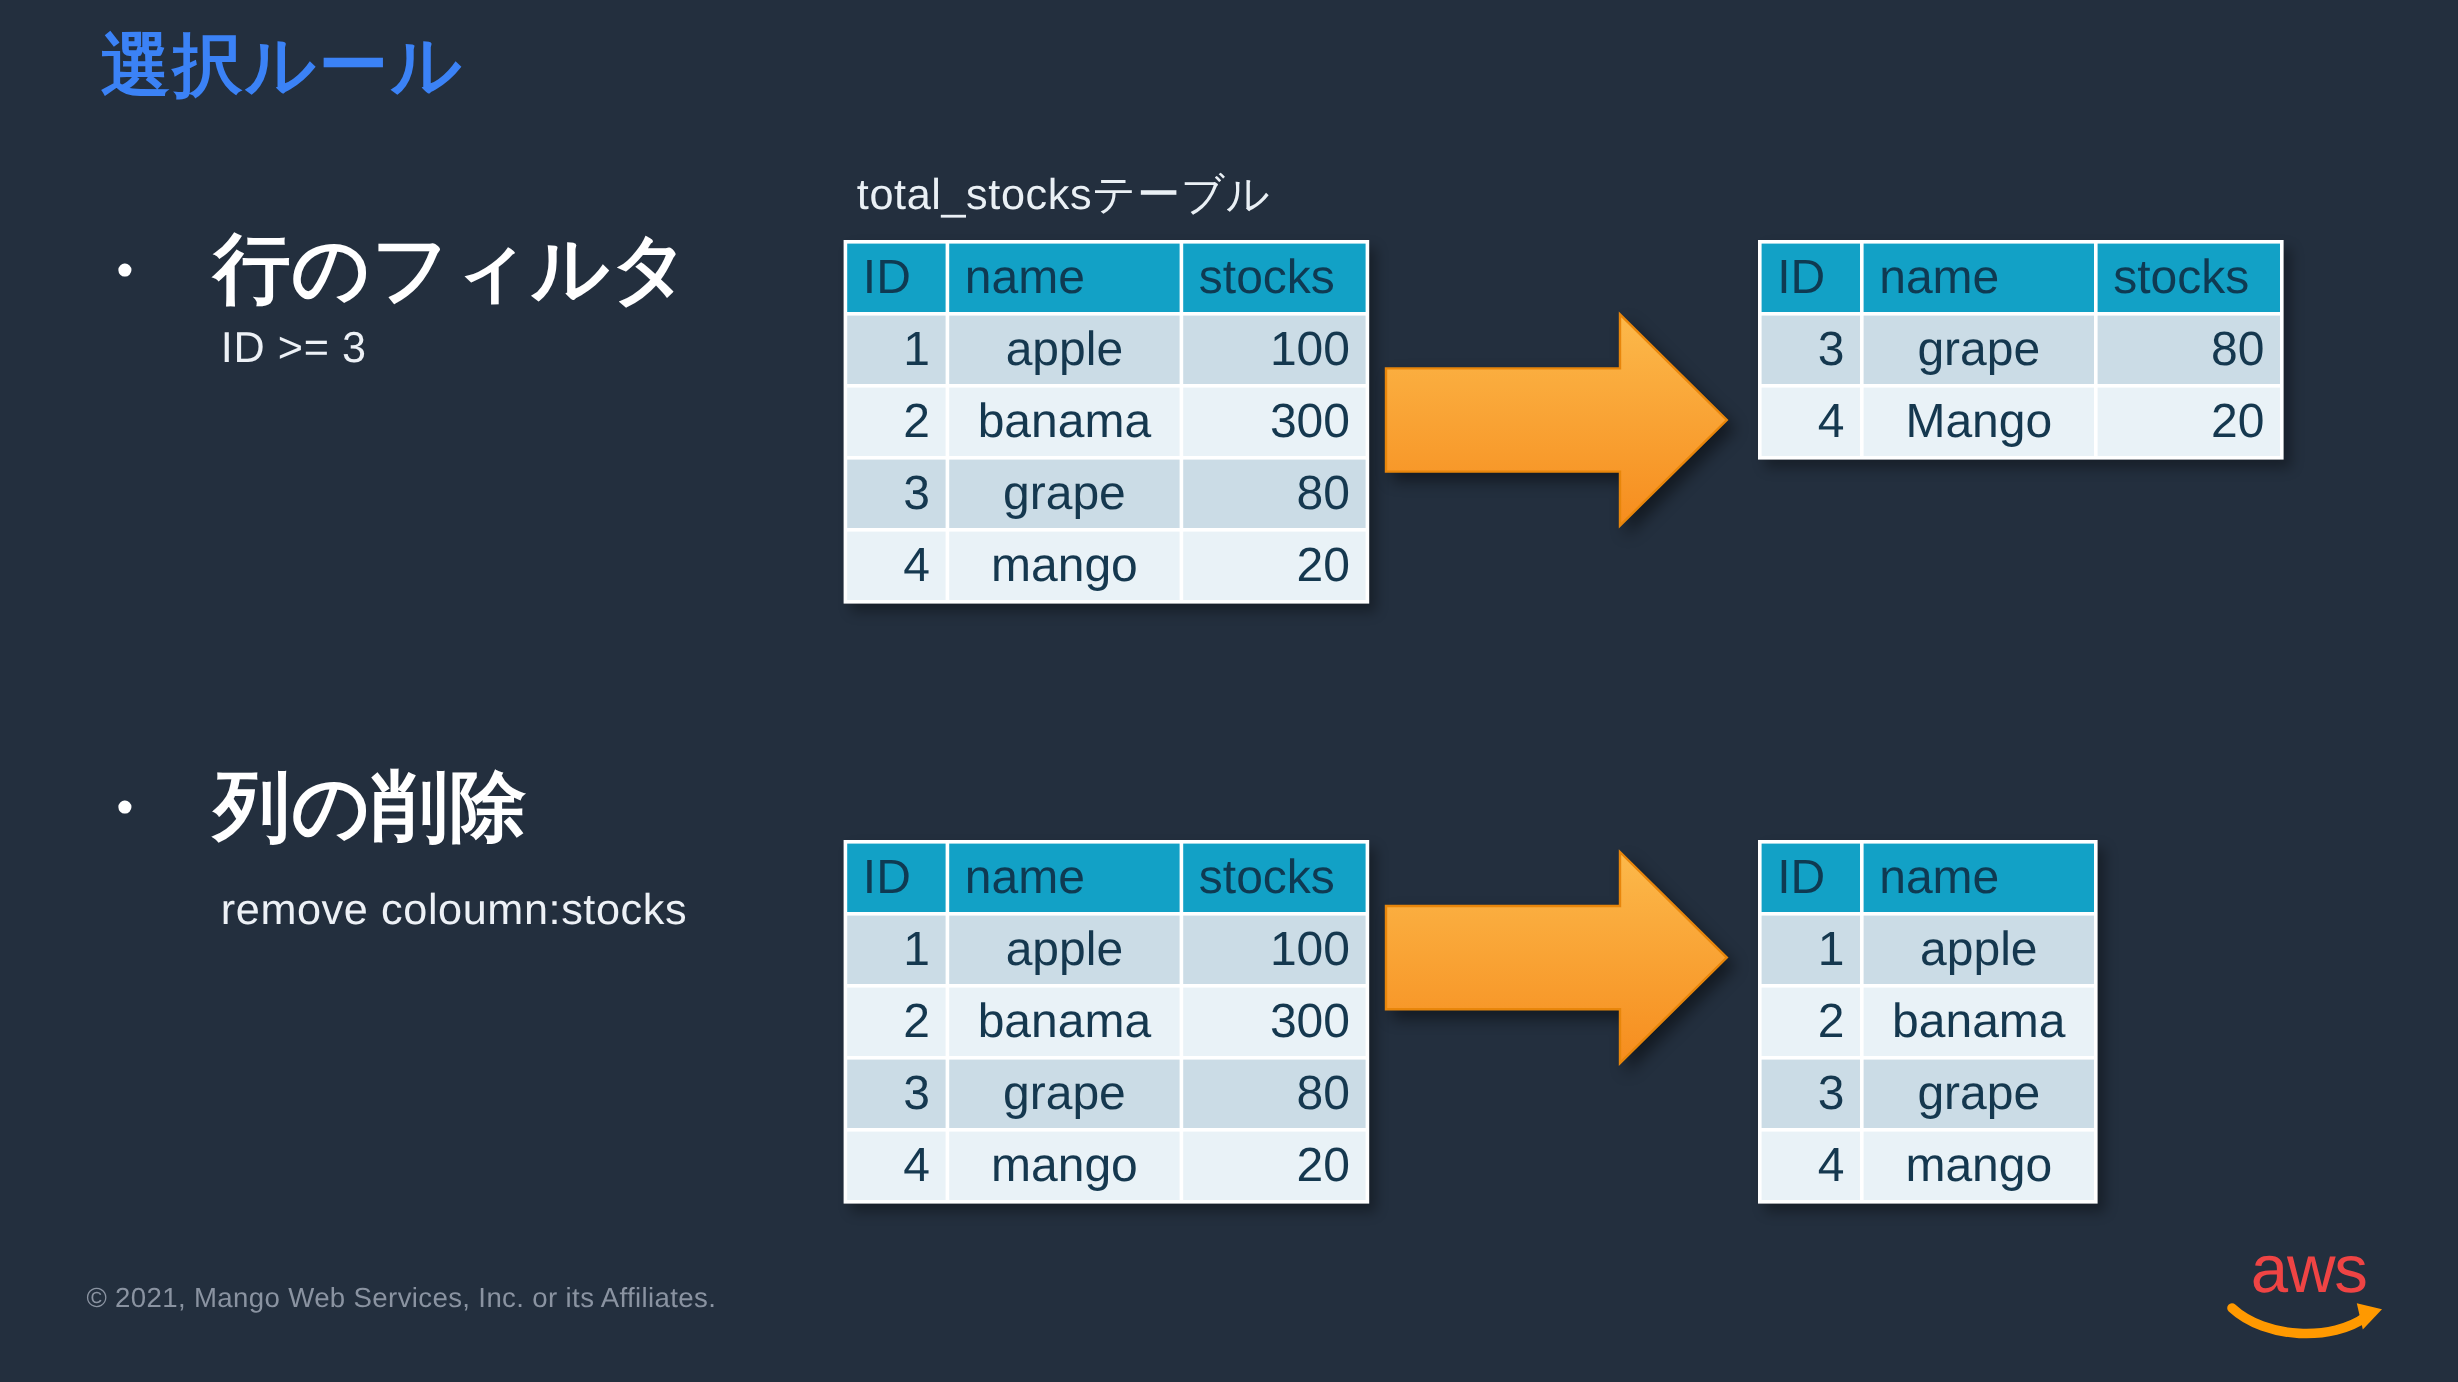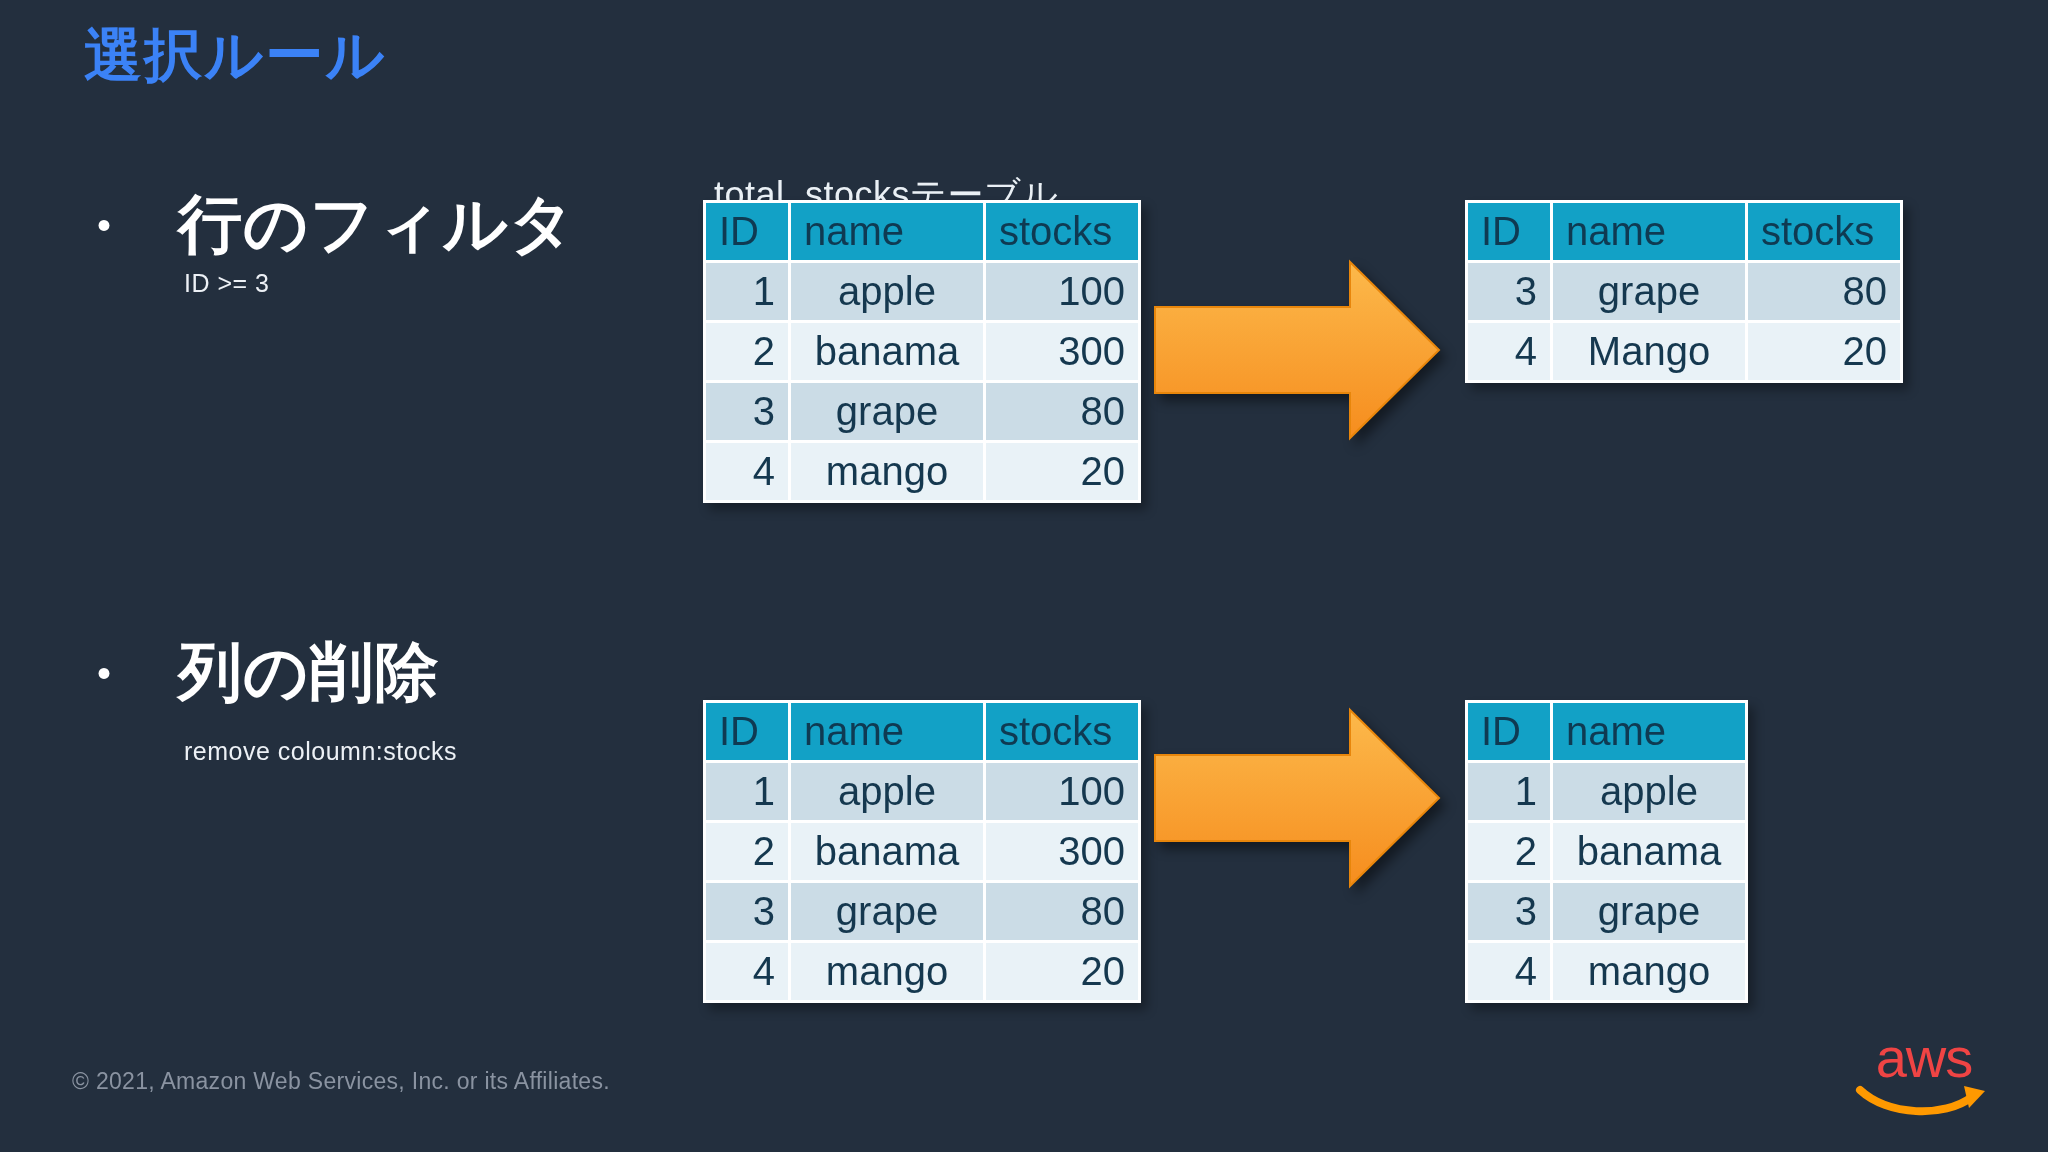--- a/index.html
+++ b/index.html
@@ -17,26 +17,26 @@
   }
   .bullet-dot { color:#FFFFFF; font-size:40px; line-height:1; }
   #dot1 { left:97px; top:205px; }
   #dot2 { left:97px; top:653px; }
   .bullet-heading {
     font-size:64px; font-weight:800; color:#FFFFFF; line-height:1.15; letter-spacing:1px;
   }
   #heading1 { left:178px; top:188px; }
   #heading2 { left:178px; top:636px; }
   .bullet-detail {
-    font-size:25px; color:#EDF1F6; line-height:1.2; letter-spacing:0.5px;
+    font-size:36px; color:#EDF1F6; line-height:1.2; letter-spacing:0.5px;
   }
   #detail1 { left:184px; top:268px; }
   #detail2 { left:184px; top:736px; }
 
-  .tbl-label { left:714px; top:138px; font-size:36px; color:#EAF0F5; letter-spacing:0.5px;margin-top:33px; }
+  .tbl-label { left:714px; top:138px; font-size:36px; color:#EAF0F5; letter-spacing:0.5px; }
 
   
   table.tbl {
     position:absolute; border-collapse:separate; border-spacing:3px;
     background:#FFFFFF; table-layout:fixed;
     box-shadow:6px 7px 10px rgba(0,0,0,0.33);
   }
   .tbl th, .tbl td {
     font-size:40px; height:57px; line-height:57px; padding:0 13px;
     white-space:nowrap; overflow:hidden;
@@ -225,21 +225,21 @@
       <td class="num">3</td>
       <td class="txt">grape</td>
     </tr>
     <tr>
       <td class="num">4</td>
       <td class="txt">mango</td>
     </tr>
   </tbody>
 </table>
 
-<div class="abs footer-note">© 2021, Amazon Web Services, Inc. or its Affiliates.</div>
+<div class="abs footer-note">© 2021, Mango Web Services, Inc. or its Affiliates.</div>
 
 <div class="abs aws-logo">
   <div class="aws-text">aws</div>
   <svg class="aws-smile" viewBox="0 0 140 40">
     <path d="M6 6 C 34 32, 90 34, 118 13" fill="none" stroke="#FF9900" stroke-width="8" stroke-linecap="round"></path>
     <path d="M110 2 L131 7 L115 24 Z" fill="#FF9900"></path>
   </svg>
 </div>
 
 </body></html>

